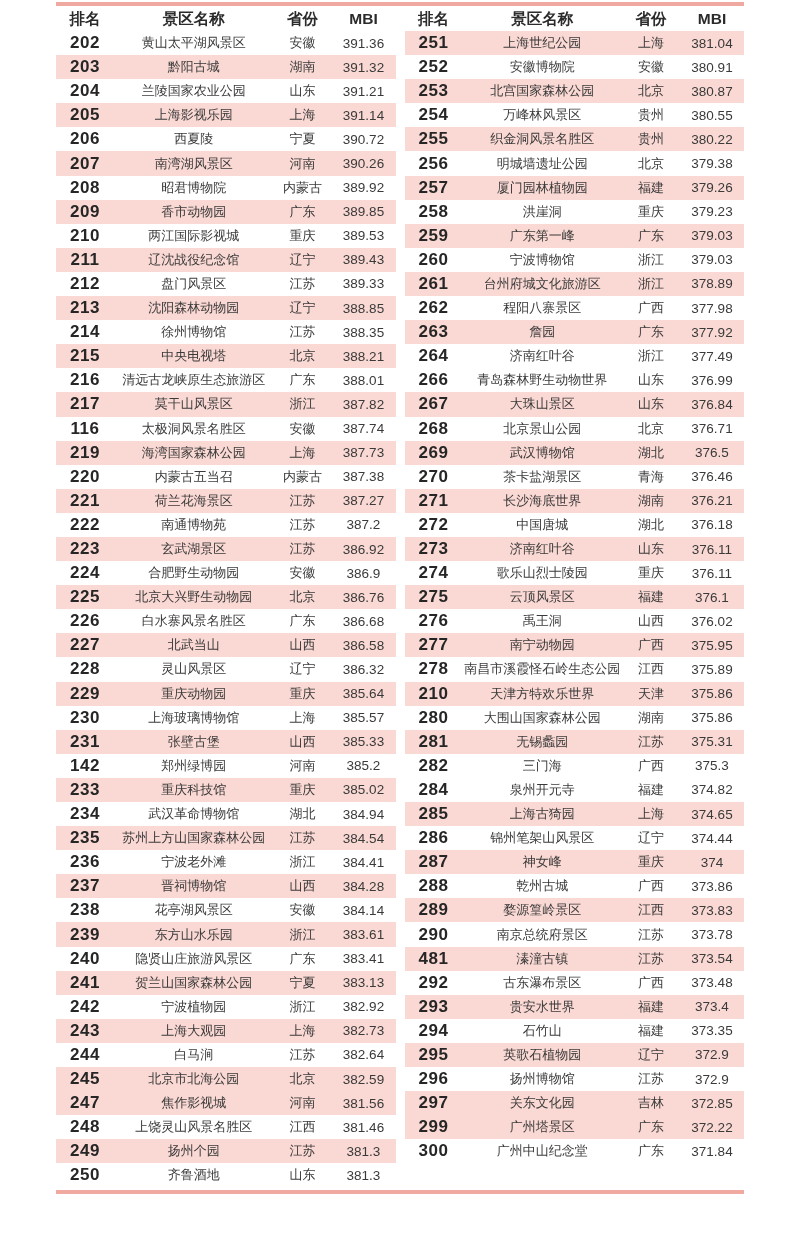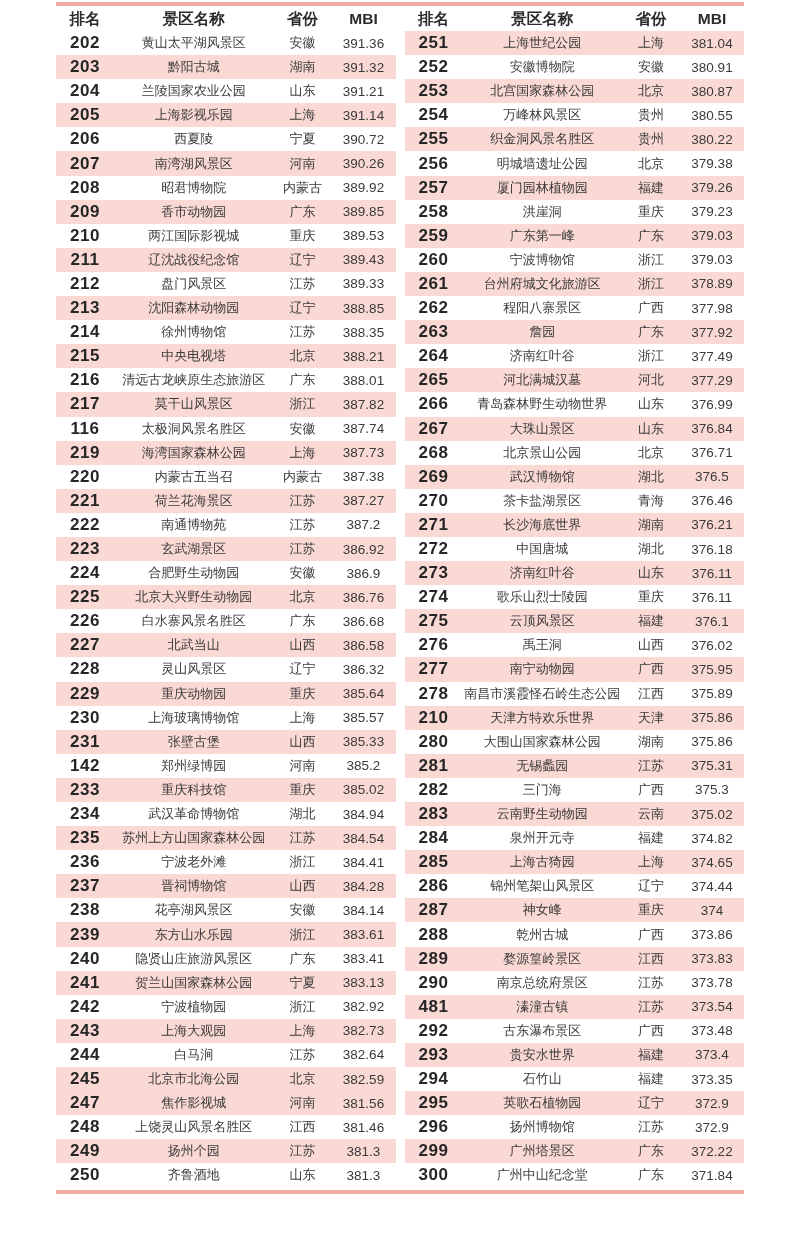--- a/index.html
+++ b/index.html
@@ -464,26 +464,20 @@
             <div class="td col-name">詹园</div>
             <div class="td col-prov">广东</div>
             <div class="td col-mbi">377.92</div>
           </div>
           <div class="tr">
             <div class="td col-rank">264</div>
             <div class="td col-name">济南红叶谷</div>
             <div class="td col-prov">浙江</div>
             <div class="td col-mbi">377.49</div>
           </div>
-          <div class="tr pink">
-            <div class="td col-rank">265</div>
-            <div class="td col-name">河北满城汉墓</div>
-            <div class="td col-prov">河北</div>
-            <div class="td col-mbi">377.29</div>
-          </div>
           <div class="tr">
             <div class="td col-rank">266</div>
             <div class="td col-name">青岛森林野生动物世界</div>
             <div class="td col-prov">山东</div>
             <div class="td col-mbi">376.99</div>
           </div>
           <div class="tr pink">
             <div class="td col-rank">267</div>
             <div class="td col-name">大珠山景区</div>
             <div class="td col-prov">山东</div>
@@ -572,26 +566,20 @@
             <div class="td col-name">无锡蠡园</div>
             <div class="td col-prov">江苏</div>
             <div class="td col-mbi">375.31</div>
           </div>
           <div class="tr">
             <div class="td col-rank">282</div>
             <div class="td col-name">三门海</div>
             <div class="td col-prov">广西</div>
             <div class="td col-mbi">375.3</div>
           </div>
-          <div class="tr pink">
-            <div class="td col-rank">283</div>
-            <div class="td col-name">云南野生动物园</div>
-            <div class="td col-prov">云南</div>
-            <div class="td col-mbi">375.02</div>
-          </div>
           <div class="tr">
             <div class="td col-rank">284</div>
             <div class="td col-name">泉州开元寺</div>
             <div class="td col-prov">福建</div>
             <div class="td col-mbi">374.82</div>
           </div>
           <div class="tr pink">
             <div class="td col-rank">285</div>
             <div class="td col-name">上海古猗园</div>
             <div class="td col-prov">上海</div>
@@ -655,20 +643,26 @@
             <div class="td col-rank">295</div>
             <div class="td col-name">英歌石植物园</div>
             <div class="td col-prov">辽宁</div>
             <div class="td col-mbi">372.9</div>
           </div>
           <div class="tr">
             <div class="td col-rank">296</div>
             <div class="td col-name">扬州博物馆</div>
             <div class="td col-prov">江苏</div>
             <div class="td col-mbi">372.9</div>
+          </div>
+          <div class="tr pink">
+            <div class="td col-rank">297</div>
+            <div class="td col-name">关东文化园</div>
+            <div class="td col-prov">吉林</div>
+            <div class="td col-mbi">372.85</div>
           </div>
           <div class="tr pink">
             <div class="td col-rank">299</div>
             <div class="td col-name">广州塔景区</div>
             <div class="td col-prov">广东</div>
             <div class="td col-mbi">372.22</div>
           </div>
           <div class="tr">
             <div class="td col-rank">300</div>
             <div class="td col-name">广州中山纪念堂</div>

